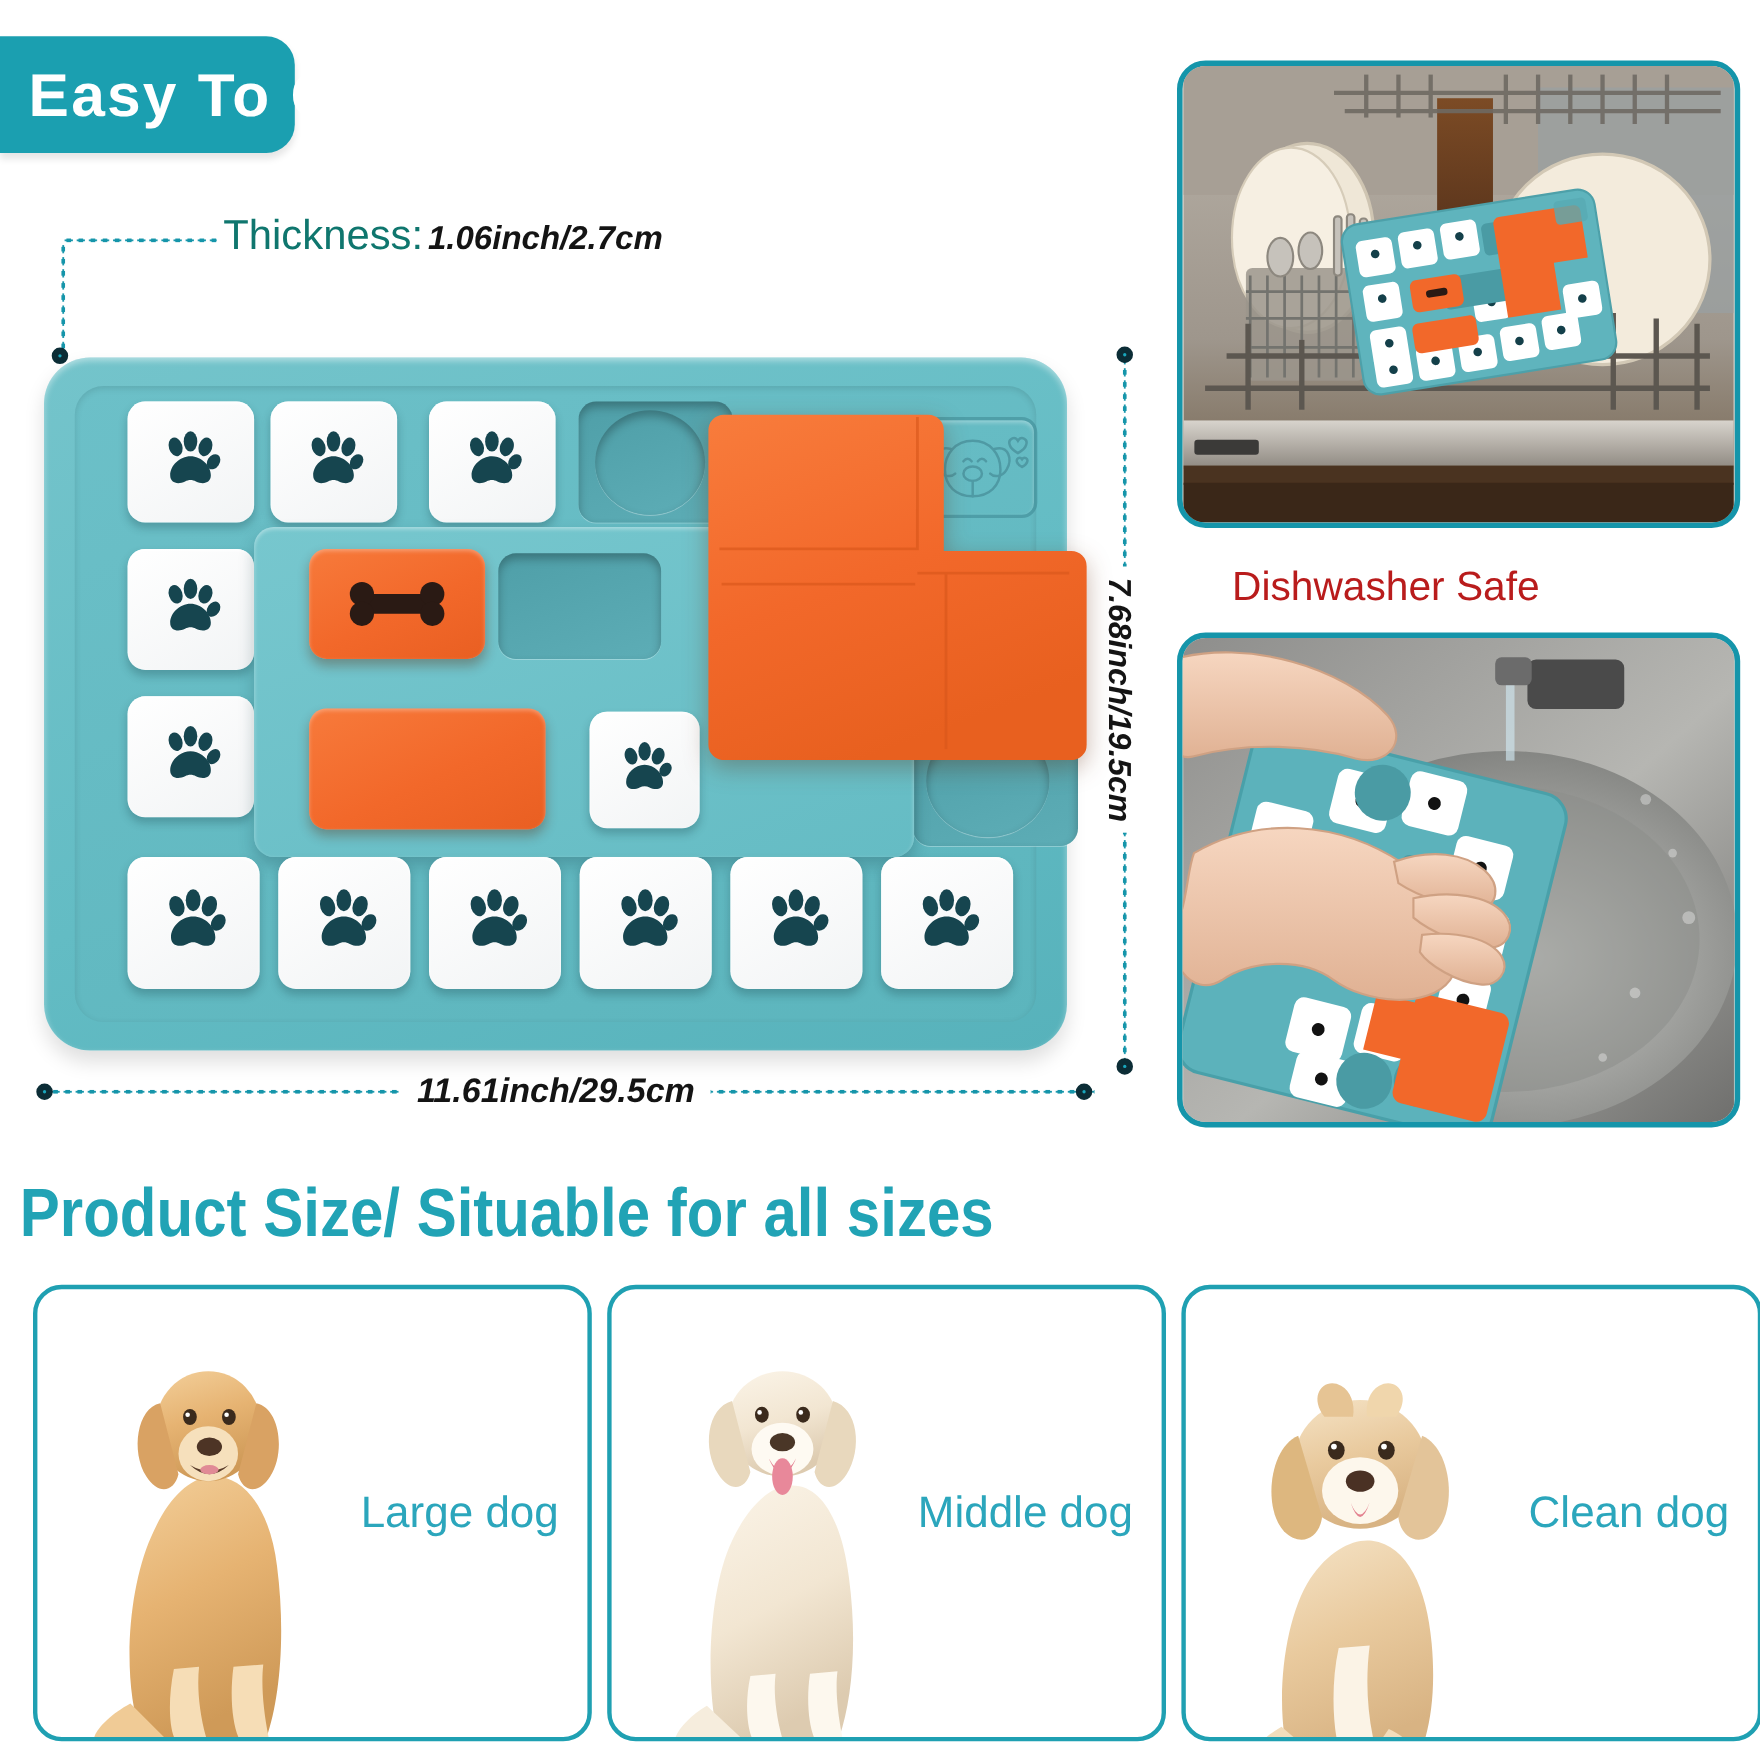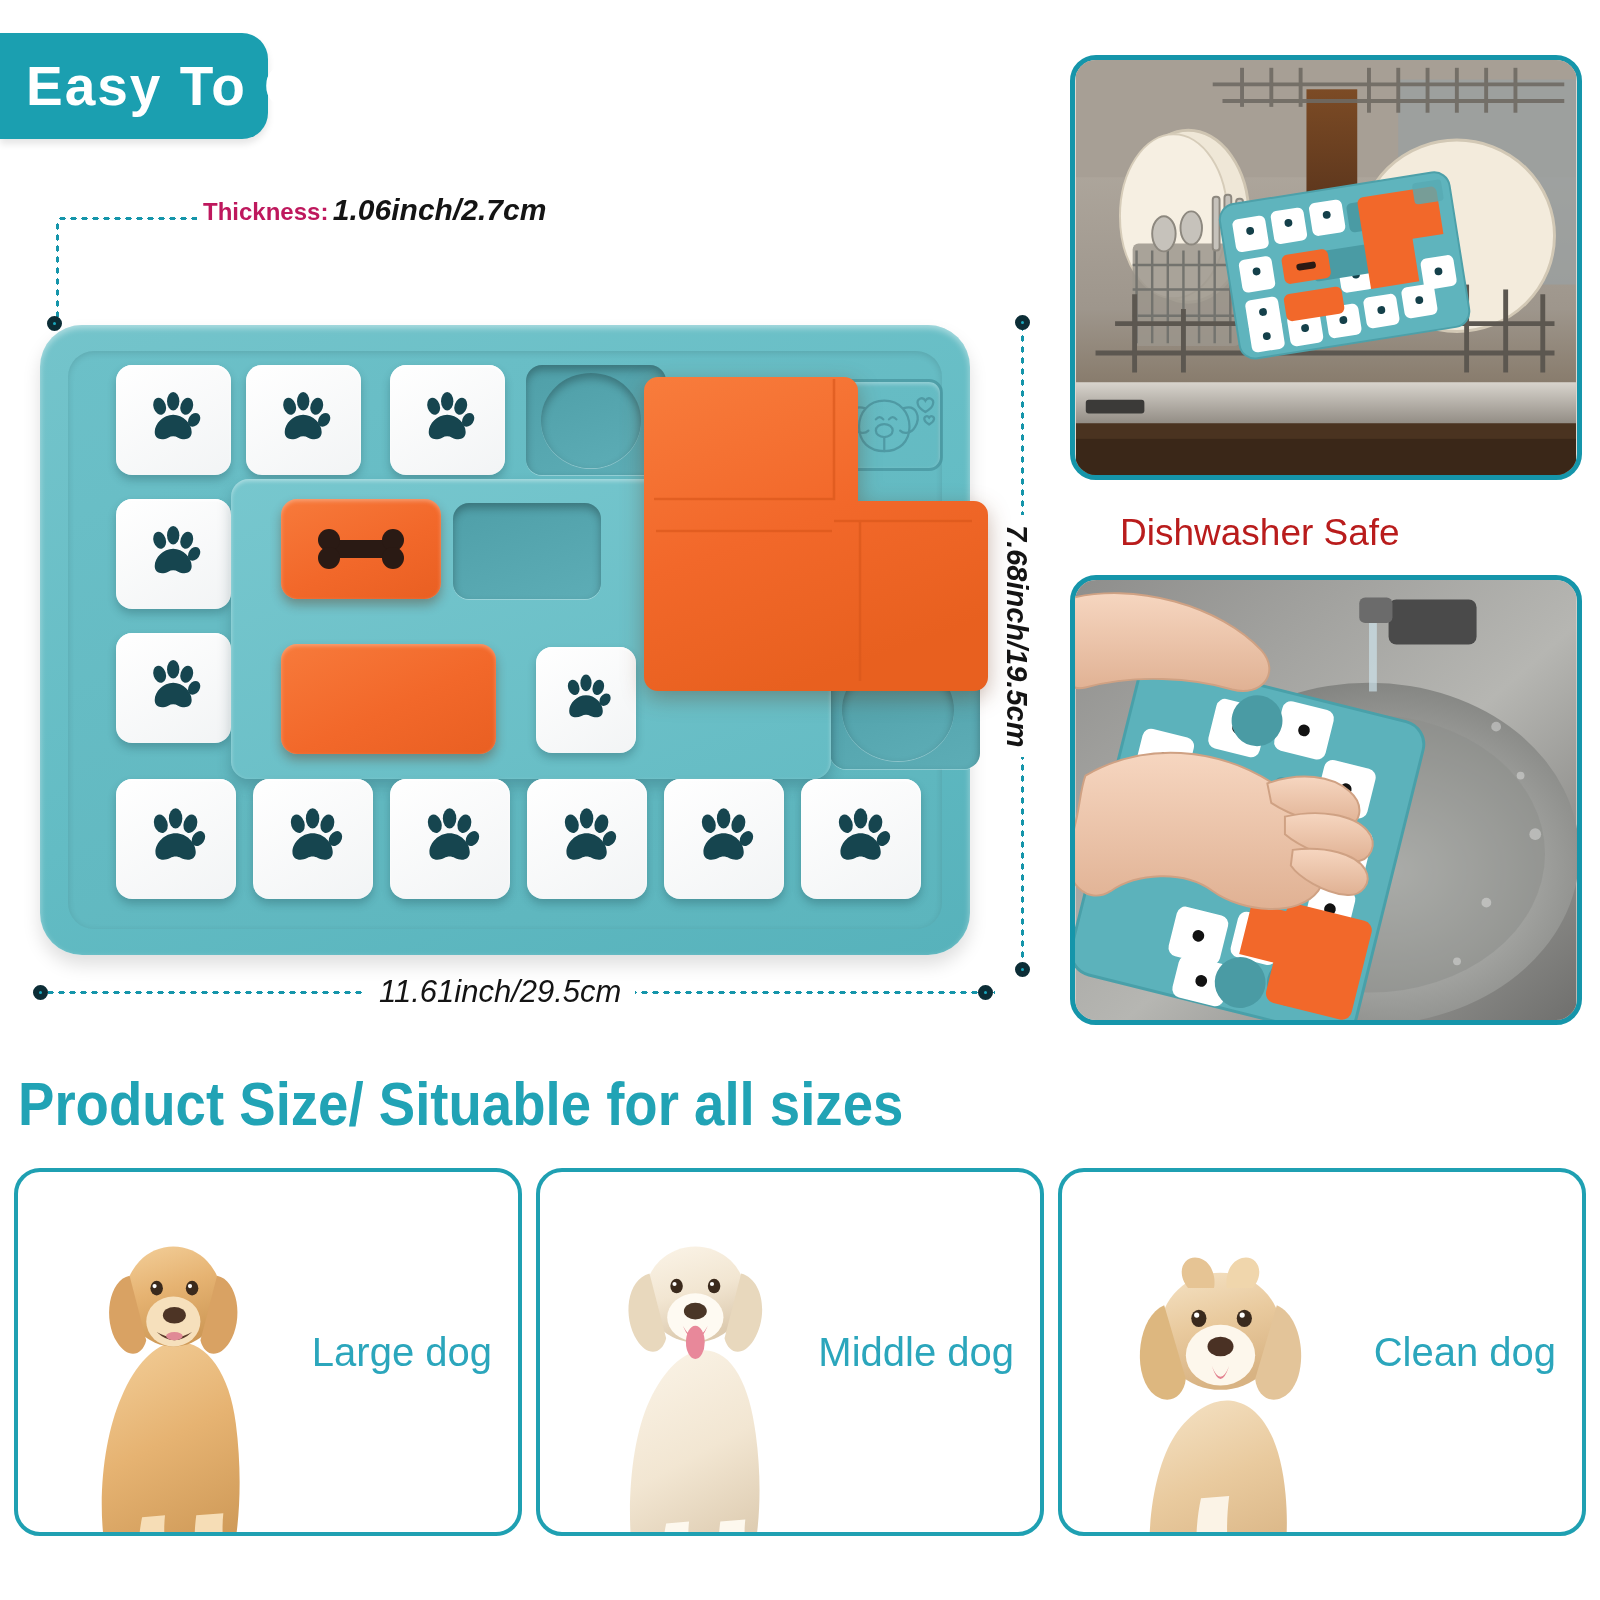--- a/index.html
+++ b/index.html
@@ -19,21 +19,21 @@
     display: flex; align-items: center; padding-left: 26px;
     box-shadow: 0 5px 7px rgba(0,0,0,0.10);
   }
   .banner-text {
     color: #ffffff; font-size: 55px; font-weight: bold;
     letter-spacing: 2px; white-space: nowrap;
   }
 
   
   .thick-label { position: absolute; left: 203px; top: 193px; white-space: nowrap; }
-  .thick-key { color: #be185d; font-size: 24px; font-weight: bold; }
+  .thick-key { color: #0f766e; font-size: 38px; font-weight: normal; }
   .thick-val { color: #141414; font-size: 30px; font-weight: bold; font-style: italic; }
 
   .dot-h {
     position: absolute; left: 57px; top: 216px; width: 140px; height: 5px;
     background-image: radial-gradient(#1595AA 45%, transparent 46%);
     background-size: 11px 5px; background-repeat: repeat-x;
   }
   .dot-v {
     position: absolute; left: 55px; top: 221px; width: 5px; height: 100px;
     background-image: radial-gradient(#1595AA 45%, transparent 46%);
@@ -62,21 +62,21 @@
   }
 
   
   .hdim-dots {
     position: absolute; left: 45px; top: 990px; width: 950px; height: 5px;
     background-image: radial-gradient(#1595AA 45%, transparent 46%);
     background-size: 11px 5px; background-repeat: repeat-x;
   }
   .hdim-text {
     position: absolute; left: 365px; top: 974px;
-    color: #141414; font-size: 31px; font-weight: normal; font-style: italic;
+    color: #141414; font-size: 31px; font-weight: bold; font-style: italic;
     background: #fff; padding: 0 14px; white-space: nowrap;
   }
 
   
   .board {
     position: absolute; left: 40px; top: 325px;
     width: 930px; height: 630px;
     background: linear-gradient(160deg, #74c4cb 0%, #63bcc4 55%, #57b2bb 100%);
     border-radius: 42px;
     box-shadow: 0 10px 18px rgba(0,0,0,0.13), inset 0 3px 6px rgba(255,255,255,0.45);
@@ -135,23 +135,24 @@
 
   
   .section-title {
     position: absolute; left: 18px; top: 1068px;
     color: #21A3B5; font-size: 62px; font-weight: bold;
     transform: scaleX(0.88); transform-origin: left center; white-space: nowrap;
   }
 
   
   .dog-card {
-    position: absolute; top: 1168px; height: 368px;
+    position: absolute; top: 1168px; height: 415px;
     border: 4px solid #1FA0B2; border-radius: 26px; background: #ffffff;
     overflow: hidden;
+    margin-left: 16px;
   }
   .dog-label {
     position: absolute; right: 26px; top: 50%; transform: translateY(-50%);
     color: #2BA6BC; font-size: 40px; white-space: nowrap;
   }
   .dog-art { position: absolute; left: 22px; bottom: 0; top: 12px; width: 50%; }
 </style>
 </head>
 <body>
 

